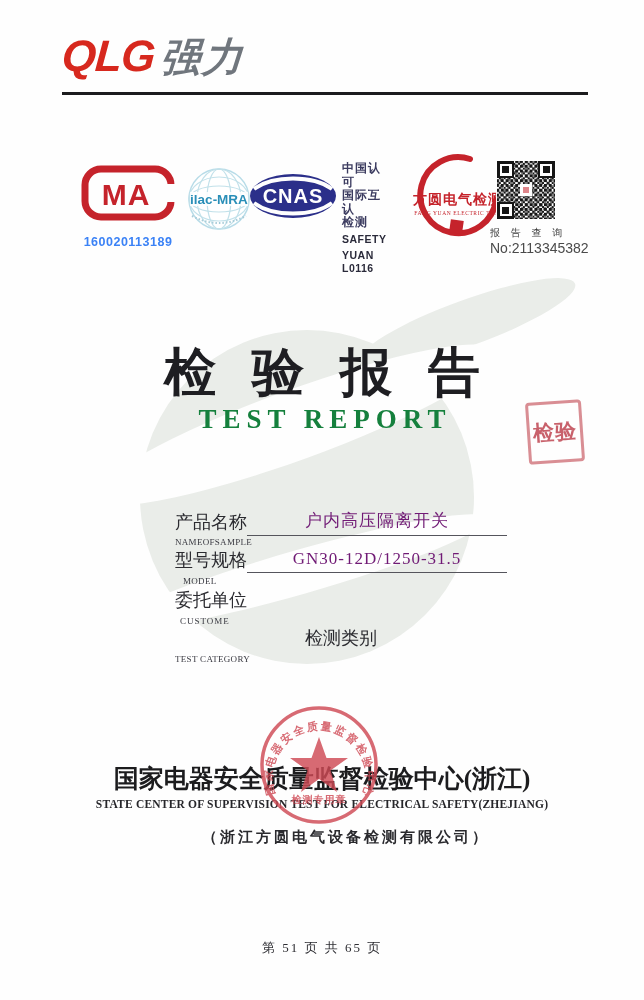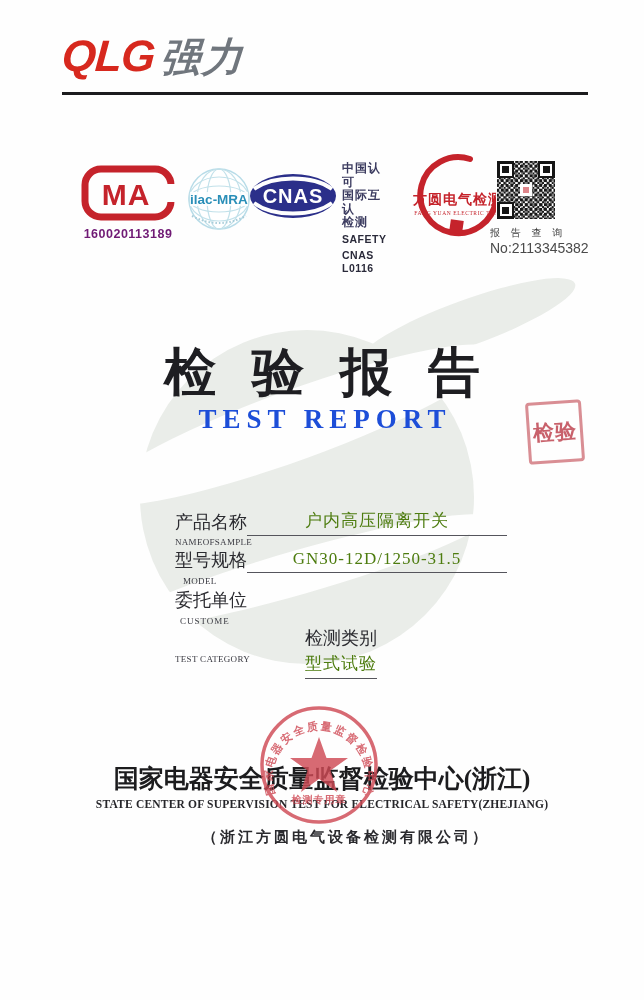--- a/index.html
+++ b/index.html
@@ -21,45 +21,45 @@
   .brand{position:absolute; left:62px; top:30px; z-index:2;
     font-family:"Liberation Sans","DejaVu Sans",sans-serif; font-style:italic; font-weight:bold;
     transform:skewX(-4deg); white-space:nowrap;}
   .brand .qlg{font-size:44px; color:#d7281e; letter-spacing:-1px;}
   .brand .qlcn{font-size:40px; color:#70767d; margin-left:6px; letter-spacing:2px;}
   .rule{position:absolute; left:62px; top:92px; width:526px; height:3px; background:#1c1c1e; z-index:2;}
   
   .certs{position:absolute; left:0; top:0; z-index:2;}
   .cma{position:absolute; left:80px; top:164px; width:96px; text-align:center;}
   .cma-num{font-family:"Liberation Sans",sans-serif; font-weight:bold; font-size:12.5px;
-    color:#701a75; letter-spacing:.5px; margin-top:1px;}
+    color:#3b82f6; letter-spacing:.5px; margin-top:9px;}
   .ilac{position:absolute; left:186px; top:166px;}
   .cnas-mark{position:absolute; left:248px; top:172px;}
   .cnas-text{position:absolute; left:342px; top:162px; font-weight:bold;
     font-family:"Liberation Sans","DejaVu Sans",sans-serif;}
   .cnas-text .cn{font-size:12px; color:#3c3c60; line-height:13.5px; letter-spacing:1px;}
   .cnas-text .en{font-size:10.5px; color:#2a2a3a; line-height:13px; margin-top:3px; letter-spacing:.5px;}
   .fy{position:absolute; left:386px; top:154px;margin-left:20px;}
   .qr{position:absolute; left:490px; top:160px; width:72px; text-align:center;}
   .qr-caption{font-family:"Liberation Sans",sans-serif; font-size:10px; color:#3a3a3a;
     letter-spacing:4px; margin-top:2px; white-space:nowrap;}
   .qr-num{font-family:Liberation Sans, sans-serif; font-size:14px; color:#4a4a4a; white-space:nowrap;}
   
   .title-cn{position:absolute; left:0; top:338px; width:100%; text-align:center; z-index:2;
     font-size:52px; font-weight:bold; color:#1e1e22; letter-spacing:36px; text-indent:36px; white-space:nowrap;}
   .title-en{position:absolute; left:0; top:404px; width:100%; text-align:center; z-index:2;
-    font-size:27px; font-weight:bold; color:#1d4ed8; letter-spacing:6px; text-indent:6px;}
+    font-size:27px; font-weight:bold; color:#15803d; letter-spacing:6px; text-indent:6px;}
   .seal-jianyan{position:absolute; left:527px; top:401px; width:50px; height:56px; z-index:3;
     border:3px solid rgba(192,66,76,.6); border-radius:4px; transform:rotate(-4deg);
     display:flex; align-items:center; justify-content:center;
     font-size:21px; font-weight:bold; color:rgba(186,58,70,.8); letter-spacing:1px;}
   
   .field-row{position:absolute; left:175px; width:332px; display:flex; align-items:center; z-index:2;}
   .field-label{font-size:18px; color:#2b2b30; white-space:nowrap; padding-bottom:2px;}
-  .field-value{flex:1; text-align:center; font-size:17px; color:#4d7c0f; letter-spacing:1px;
+  .field-value{flex:1; text-align:center; font-size:17px; color:#701a75; letter-spacing:1px;
     border-bottom:1.5px solid #55555c; padding-bottom:3px; white-space:nowrap;}
   .field-sub{position:absolute; left:175px; font-size:9px; color:#3a3a42; letter-spacing:.3px; z-index:2;}
   
   .center-cn{position:absolute; left:0; top:762px; width:100%; text-align:center; z-index:2;
     font-size:25px; font-weight:bold; color:#1c1c1e;}
   .center-en{position:absolute; left:0; top:798px; width:100%; text-align:center; z-index:2;
     font-size:11.5px; font-weight:bold; color:#26262a; letter-spacing:.2px;}
   .company{position:absolute; left:0; top:828px; width:100%; text-align:center; z-index:2;
     font-size:15px; font-weight:bold; color:#2a2a2e; letter-spacing:3px;padding-left:24px;}
   .round-stamp{position:absolute; left:256px; top:702px; z-index:3; opacity:.82;}
@@ -114,21 +114,21 @@
         <path d="M6,31 C 25,45 65,45 84,31" fill="none" stroke="#fefefe" stroke-width="4"></path>
         <text x="45" y="31" text-anchor="middle" font-family="Liberation Sans, sans-serif" font-size="20" font-weight="bold" fill="#fff" letter-spacing="1">CNAS</text>
       </svg>
     </div>
 
     <div class="cnas-text">
       <div class="cn">中国认可</div>
       <div class="cn">国际互认</div>
       <div class="cn">检测</div>
       <div class="en">SAFETY</div>
-      <div class="en">CNAS L0116</div>
+      <div class="en">YUAN L0116</div>
     </div>
 
     <div class="fy">
       <svg width="100" height="88" viewBox="0 0 100 88">
         <path d="M64,5 A 38,38 0 1 0 90,46" fill="none" stroke="#c5232b" stroke-width="6" stroke-linecap="round"></path>
         <text x="52" y="50" text-anchor="middle" font-family="Liberation Sans, sans-serif" font-size="14" font-weight="bold" fill="#c5232b" letter-spacing="1">方圆电气检测</text>
         <text x="52" y="61" text-anchor="middle" font-family="Liberation Serif, serif" font-size="5.5" fill="#c5232b" letter-spacing="0.6">FANG YUAN ELECTRIC TEST</text>
         <rect x="44" y="66" width="13" height="13" fill="#c5232b" transform="rotate(8 50 72)"></rect>
       </svg>
     </div>
@@ -182,34 +182,34 @@
   </div>
   <div class="field-sub" style="top:576px; left:183px;">MODEL</div>
 
   <div class="field-row" style="top:588px;">
     <span class="field-label">委托单位</span>
   </div>
   <div class="field-sub" style="top:616px; left:180px; letter-spacing:1px;">CUSTOME</div>
 
   <div class="field-row" style="top:626px;flex-direction:column;">
     <span class="field-label">检测类别</span>
-    <span class="field-value">型式试验</span>
   </div>
   <div class="field-sub" style="top:654px;">TEST CATEGORY</div>
 
   <svg class="round-stamp" width="126" height="126" viewBox="0 0 126 126">
     <defs>
       <path id="arc" d="M 20,94 A 47,47 0 1 1 106,94" fill="none"></path>
     </defs>
     <circle cx="63" cy="63" r="57" fill="none" stroke="#cf4a55" stroke-width="3.5"></circle>
     <path d="M63,35 L70.5,56 92,56 74.5,68.5 81,90 63,77 45,90 51.5,68.5 34,56 55.5,56 Z" fill="#cf4a55"></path>
     <text font-size="11" font-weight="bold" fill="#cf4a55" letter-spacing="2.2" font-family="Liberation Serif, serif">
       <textPath href="#arc" startOffset="2">国家电器安全质量监督检验中心</textPath>
     </text>
     <text x="63" y="101" text-anchor="middle" font-size="10" font-weight="bold" fill="#cf4a55" letter-spacing="1" font-family="Liberation Serif, serif">检测专用章</text>
   </svg>
 
   <div class="center-cn">国家电器安全质量监督检验中心(浙江)</div>
   <div class="center-en">STATE CENTER OF SUPERVISION TEST FOR ELECTRICAL SAFETY(ZHEJIANG)</div>
   <div class="company">（浙江方圆电气设备检测有限公司）</div>
 
+  <div class="page-num">第 51 页 共 65 页</div>
 
 </div>
 
 </body></html>

